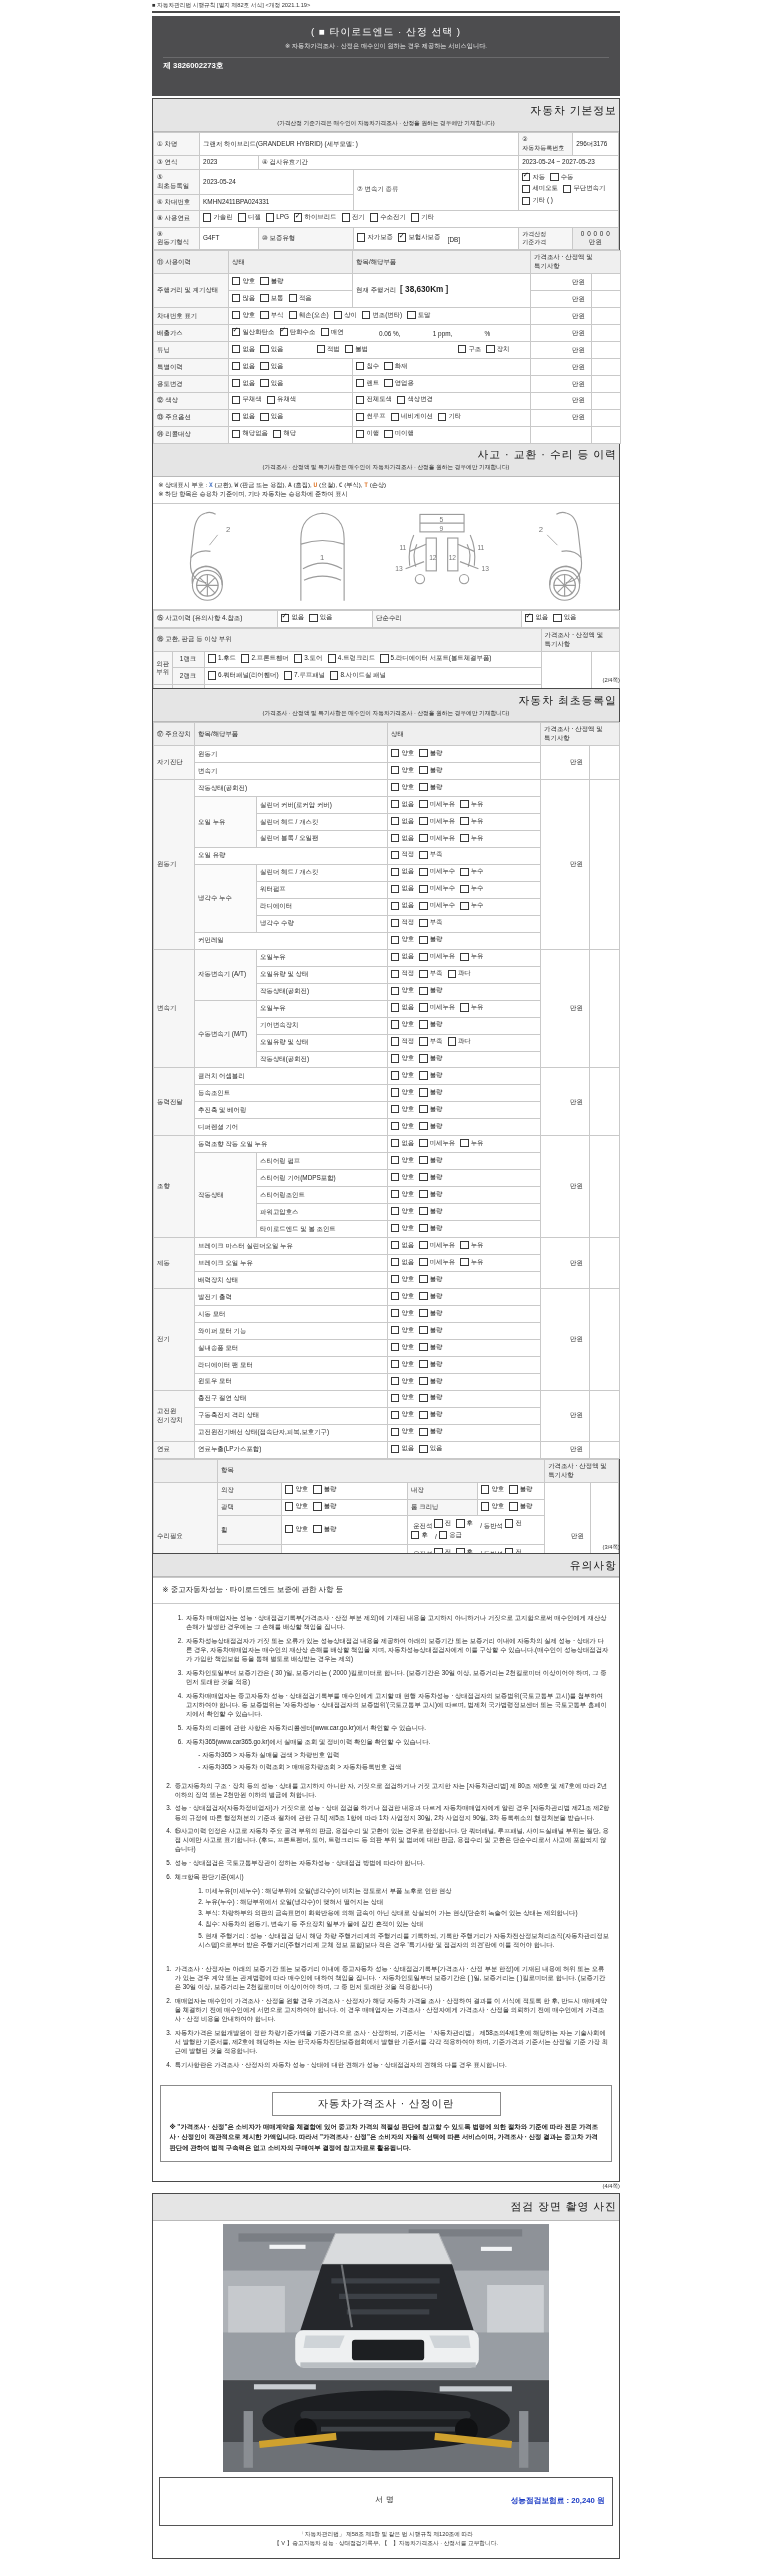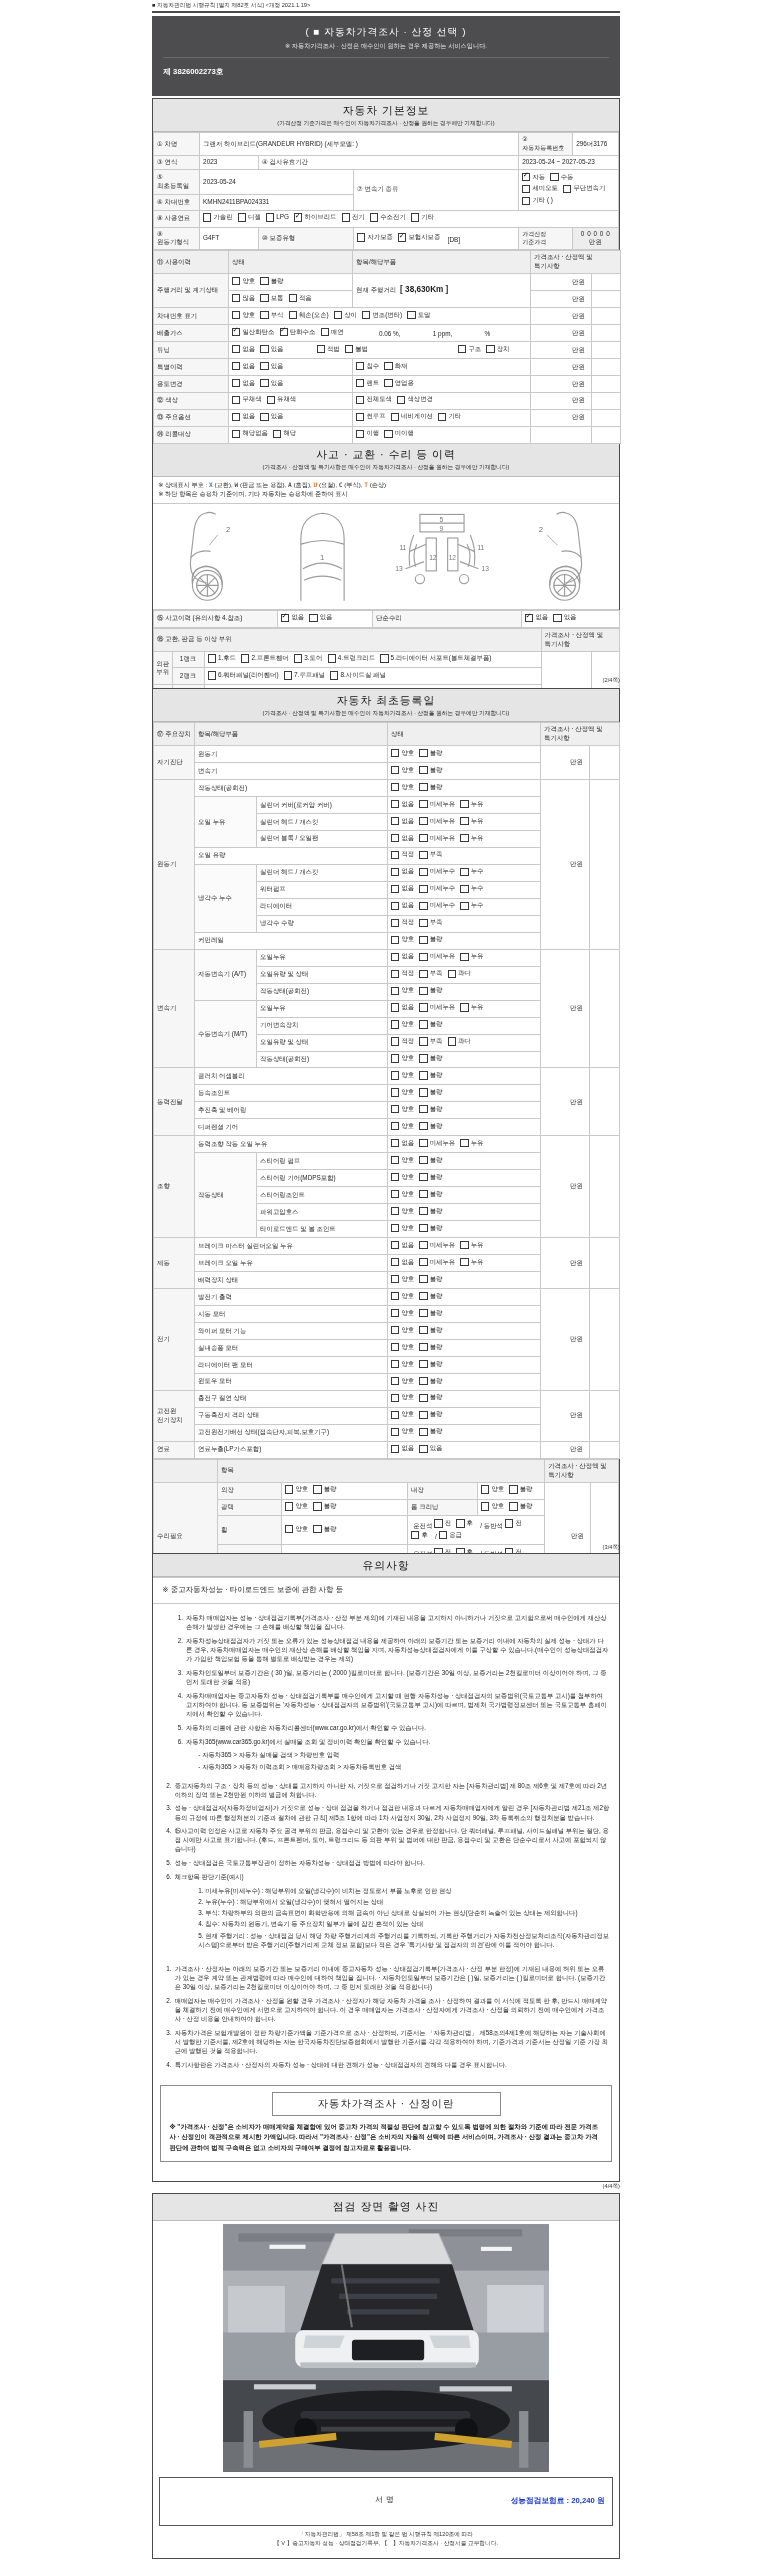--- a/index.html
+++ b/index.html
@@ -9,25 +9,25 @@
     -webkit-font-smoothing:antialiased;
   }
   .abs{position:absolute;left:152px;width:468px;box-sizing:border-box;}
   .formref{font-size:5.7px;color:#333;}
   .toprule{height:2.6px;background:#4a4a4a;}
   
   .band{background:#4d4d4f;color:#fff;padding:6.2px 11.3px 5.2px;box-sizing:border-box;}
   .band .bt{font-size:17px;text-align:center;letter-spacing:1.5px;font-weight:bold;}
   .band .bs{font-size:9.8px;text-align:center;margin-top:3.6px;letter-spacing:1px;}
   .band .bn{font-size:6.2px;text-align:center;margin-top:3.1px;color:#e8e8e8;}
-  .band .docno{font-size:7.7px;font-weight:bold;margin-top:6.2px;border-top:0.5px solid #6a6a6c;padding-top:9px;}
+  .band .docno{font-size:7.7px;font-weight:bold;margin-top:6.2px;border-top:0.5px solid #6a6a6c;padding-top:3px;}
   
   .block{border:1.5px solid #4a4a4a;background:#fff;}
   .sechead{background:#e5e5e5;text-align:center;padding:4.6px 2.1px 3.6px;border-bottom:0.5px solid #b9b9b9;}
-  .sechead .t{font-size:10.8px;letter-spacing:1px;color:#111;}
+  .sechead .t{font-size:10.8px;letter-spacing:1px;color:#111;text-align:right;}
   .sechead .n{font-size:5.7px;margin-top:2.1px;color:#222;}
   table{border-collapse:collapse;width:100%;table-layout:fixed;}
   td,th{border:0.5px solid #c9c9c9;font-size:6.4px;padding:2.1px 3.1px;vertical-align:middle;line-height:8.8px;word-break:keep-all;}
   th{font-weight:normal;text-align:left;background:#efefef;}
   .lbl{background:#f6f6f6;}
   .cen{text-align:center;}
   .pricecell{text-align:right;padding-right:6.2px;color:#222;}
   .notecell{background:#fff;}
   .vlab{word-break:break-all;text-align:center;line-height:1.25;background:#f6f6f6;padding:1px;}
   .gname{background:#f6f6f6;text-align:left;}
@@ -70,21 +70,21 @@
   .footlines{text-align:center;font-size:5.7px;color:#333;margin-top:4.6px;line-height:1.6;}
   svg text{font-family:"Liberation Sans","DejaVu Sans",sans-serif;}
 </style>
 </head>
 <body>
 
 <div class="abs formref" style="top:1.5px;">■ 자동차관리법 시행규칙 [별지 제82호 서식] &lt;개정 2021.1.19&gt;</div>
 <div class="abs toprule" style="top:10.8px;"></div>
 
 <div class="abs band" style="top:16px;height:80px;">
-  <div class="bs">( ■ 자동차가격조사 · 산정 선택 )</div>
+  <div class="bs">( ■ 타이로드엔드 · 산정 선택 )</div>
   <div class="bn">※ 자동차가격조사 · 산정은 매수인이 원하는 경우 제공하는 서비스입니다.</div>
   <div class="docno">제 3826002273호</div>
 </div>
 
 <div class="abs block" style="top:98px;" id="blockA">
 
   <div class="sechead">
     <div class="t">자동차 기본정보</div>
     <div class="n">(가격산정 기준가격은 매수인이 자동차가격조사 · 산정을 원하는 경우에만 기재합니다)</div>
   </div>

